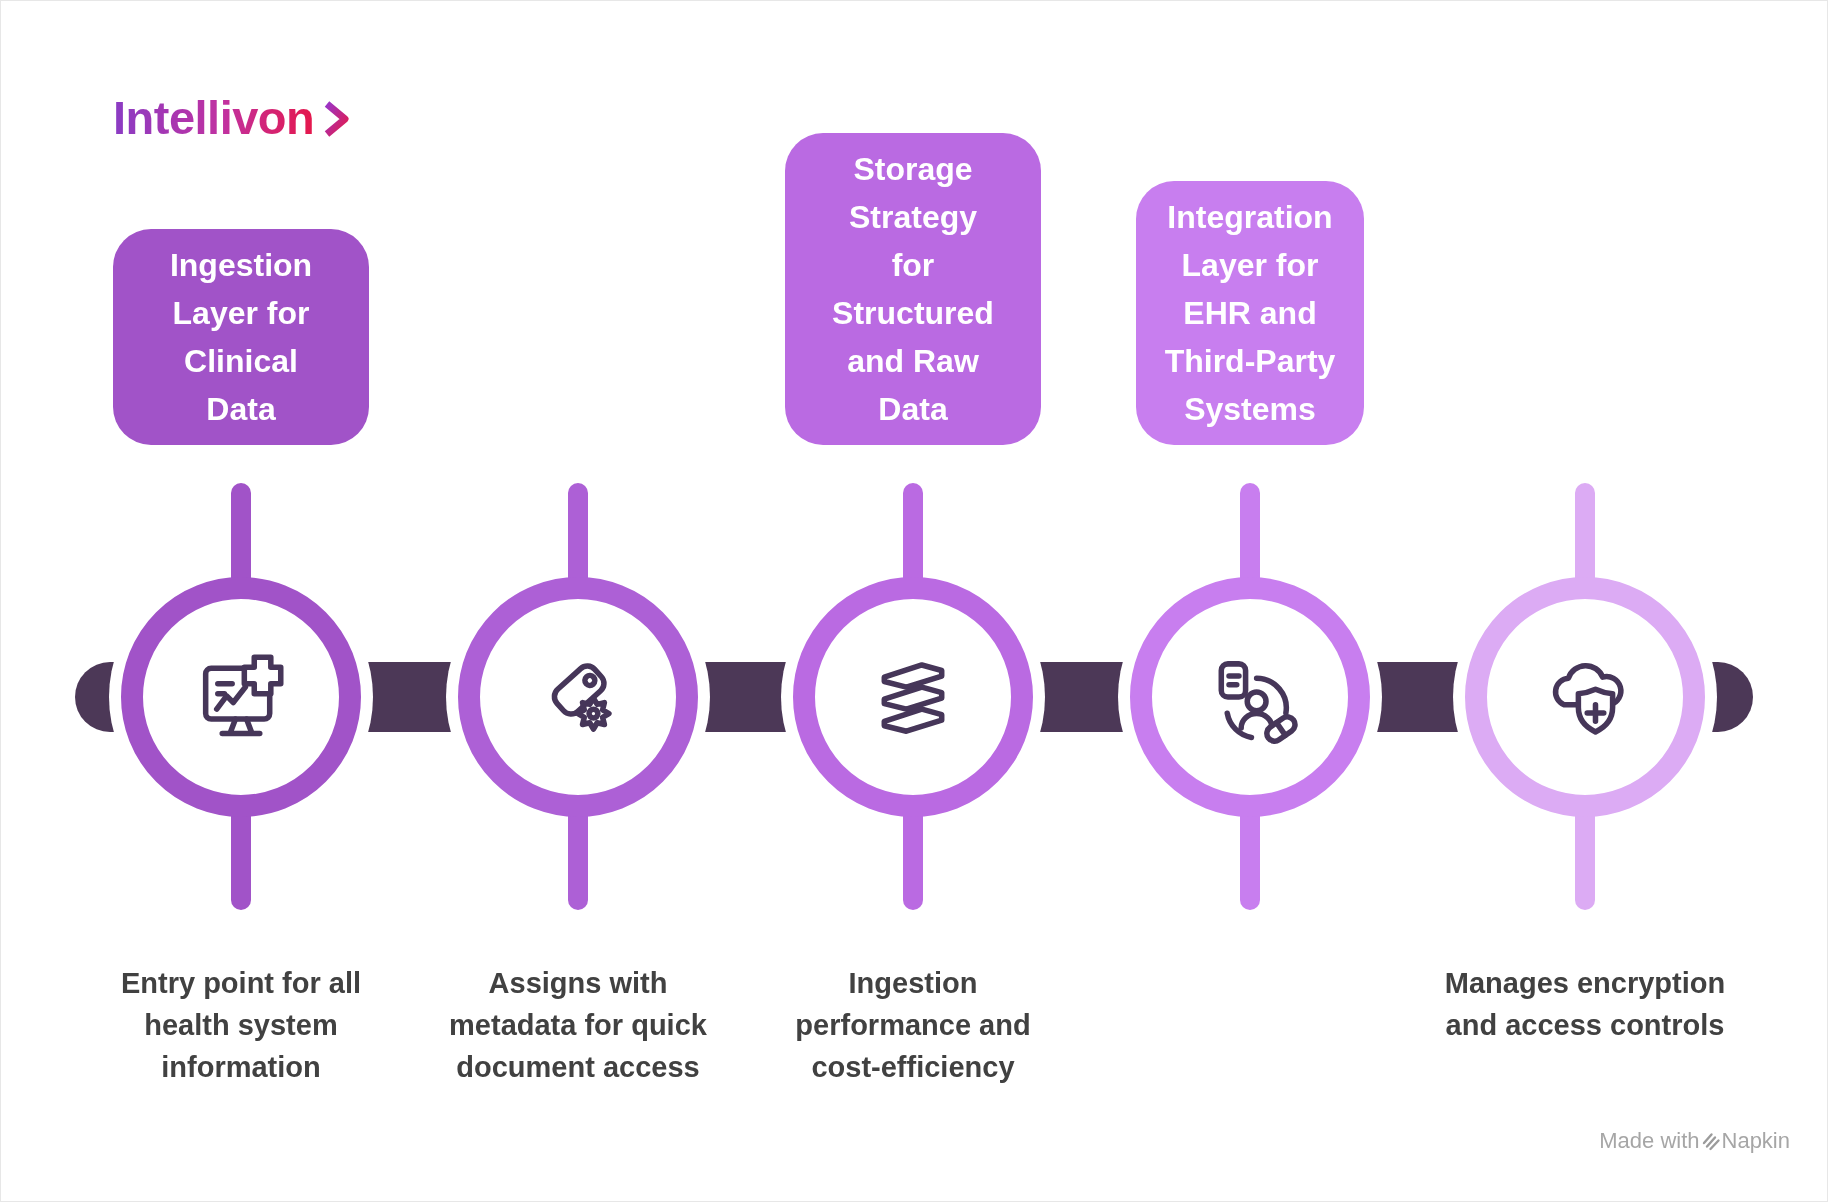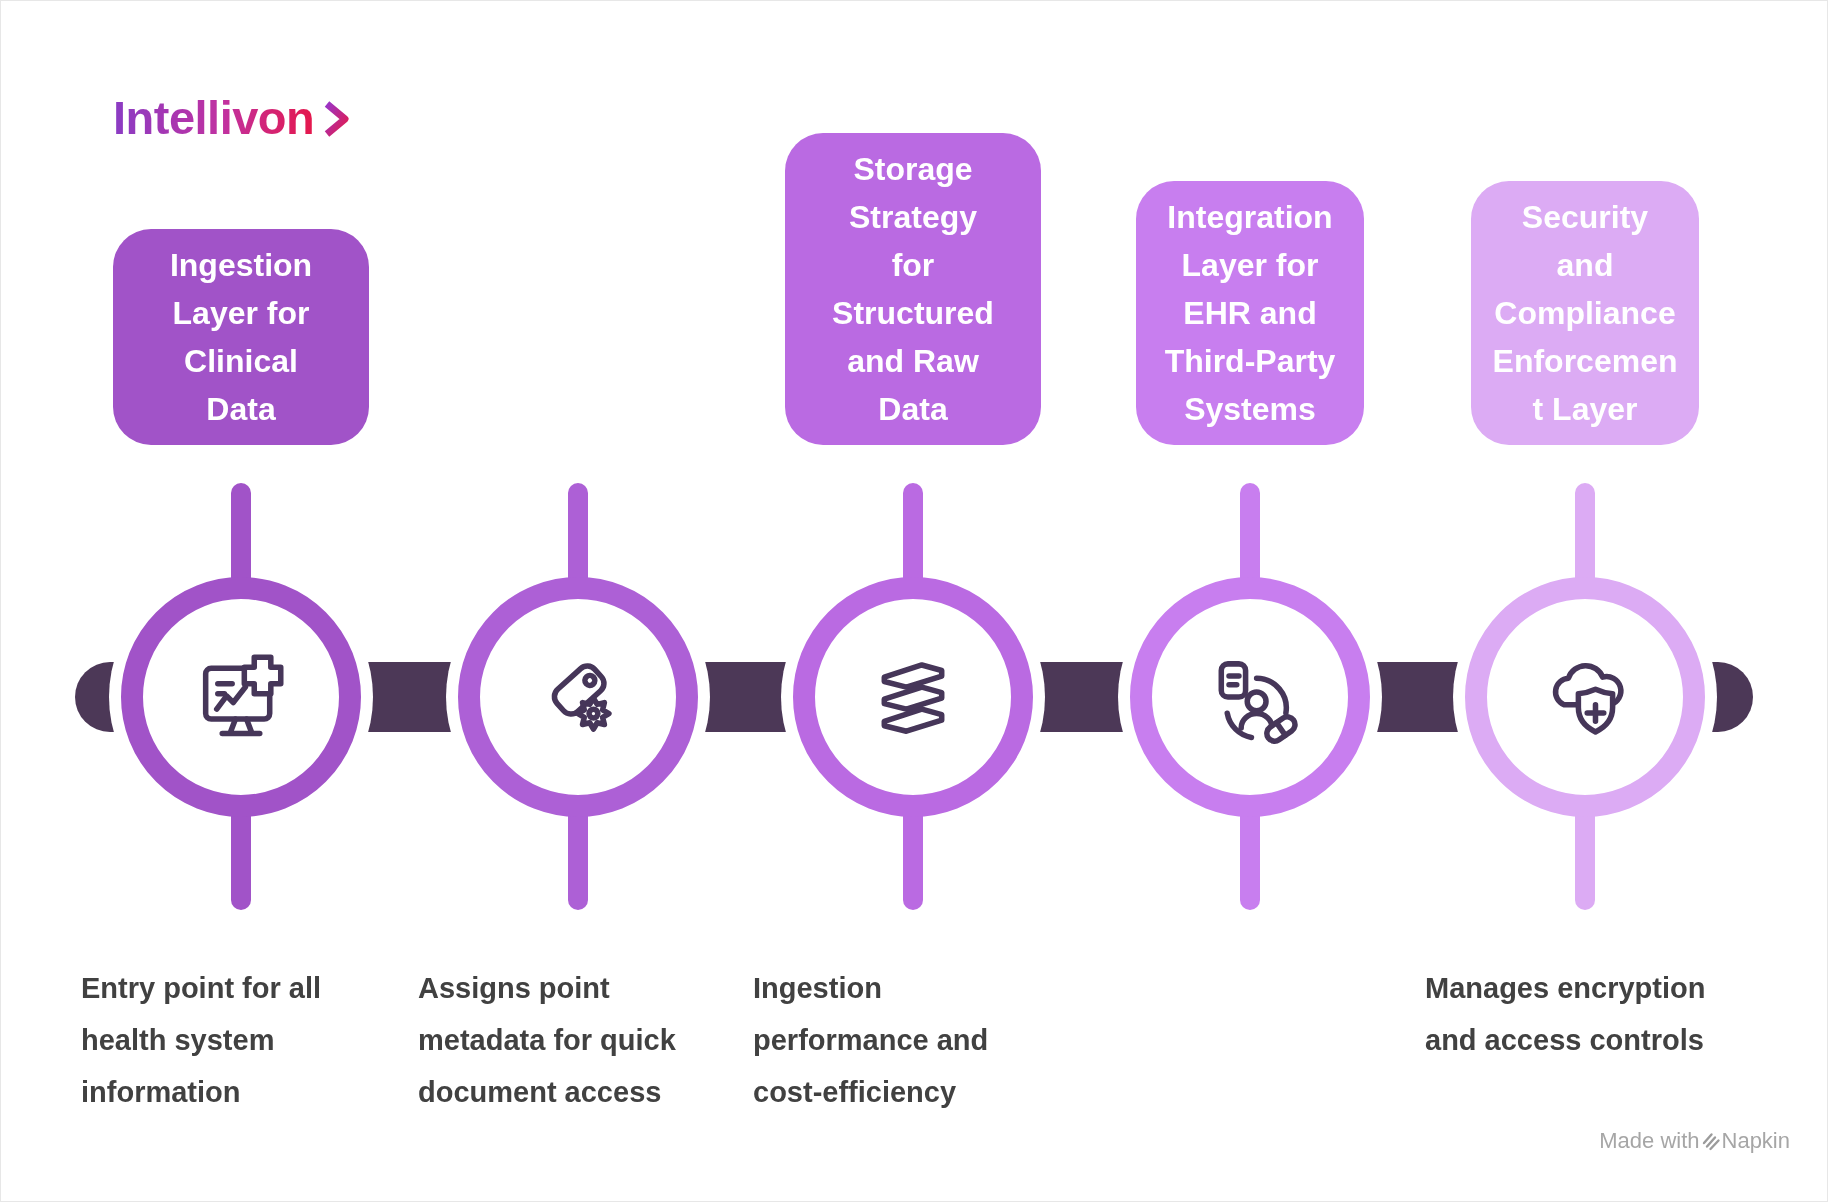--- a/index.html
+++ b/index.html
@@ -36,22 +36,22 @@
   .halo{position:absolute;left:50%;margin-left:-132px;top:565px;width:264px;height:264px;
         border-radius:50%;background:#ffffff;z-index:2;}
   .circle{
     position:absolute;left:50%;margin-left:-120px;top:577px;width:240px;height:240px;
     box-sizing:border-box;border:22px solid var(--accent);border-radius:50%;background:#ffffff;
     display:flex;align-items:center;justify-content:center;z-index:4;
   }
   .icon{color:var(--icon-stroke);}
   .icon svg{display:block;}
   .desc{
-    position:absolute;top:962px;left:0;width:100%;
-    color:var(--description-text);font-size:29px;font-weight:700;line-height:52px;white-space:pre-line;
+    position:absolute;top:962px;left:0;width:100%;text-align:center;
+    color:var(--description-text);font-size:29px;font-weight:700;line-height:42px;white-space:pre-line;
     z-index:4;
   }
   
   .watermark{position:absolute;top:1128px;right:38px;display:flex;align-items:center;
              color:var(--watermark-text);font-size:22px;z-index:5;}
   .watermark .wm-part{white-space:nowrap;}
 </style>
 </head>
 <body>
 
@@ -107,21 +107,21 @@
         <svg width="106" height="106" viewBox="0 0 96 96" fill="none" stroke="currentColor" stroke-width="5" stroke-linecap="round" stroke-linejoin="round">
           <g transform="rotate(-42 48 42)">
             <rect x="26" y="29" width="46" height="27" rx="9"></rect>
             <circle cx="62" cy="42.5" r="4.5"></circle>
           </g>
           <path fill="#fff" d="M76 63 L70.3 66.4 71.9 72.9 65.4 71.3 62 77 58.6 71.3 52.1 72.9 53.7 66.4 48 63 53.7 59.6 52.1 53.1 58.6 54.7 62 49 65.4 54.7 71.9 53.1 70.3 59.6 Z"></path>
           <circle cx="62" cy="63" r="4"></circle>
         </svg>
       </span>
     </div>
-    <div class="desc">Assigns point
+    <div class="desc">Assigns with
 metadata for quick
 document access</div>
   </div>
 
   <div class="stage" data-stage="2" style="left: 753px; --accent: #BA6AE2;">
     <div class="title-box">
       <span class="title-text">Storage
 Strategy
 for
 Structured
@@ -168,27 +168,20 @@
           <g transform="rotate(-35 76 77)">
             <rect x="62" y="70" width="28" height="14" rx="7" fill="#fff"></rect>
             <path d="M76 70 v14"></path>
           </g>
         </svg>
       </span>
     </div>
   </div>
 
   <div class="stage" data-stage="4" style="left: 1425px; --accent: #DCABF4;">
-    <div class="title-box">
-      <span class="title-text">Security
-and
-Compliance
-Enforcemen
-t Layer</span>
-    </div>
     <div class="stem stem-top"></div>
     <div class="halo"></div>
     <div class="stem stem-bottom"></div>
     <div class="circle">
       <span class="icon">
         <svg width="106" height="106" viewBox="0 0 96 96" fill="none" stroke="currentColor" stroke-width="5" stroke-linecap="round" stroke-linejoin="round">
           <path d="M29 55 a12.5 12.5 0 0 1 4 -24 a16.5 16.5 0 0 1 31 -1 a12 12 0 0 1 7 25 Z"></path>
           <path fill="#fff" d="M57.5 41 c5.5 2.5 11 3.8 15.5 4.1 v12.5 c0 11.5 -7 18 -15.5 22 c-8.5 -4 -15.5 -10.5 -15.5 -22 v-12.5 c4.5 -0.3 10 -1.6 15.5 -4.1 Z"></path>
           <path d="M57.5 55 v15 M50 62.5 h15"></path>
         </svg>

